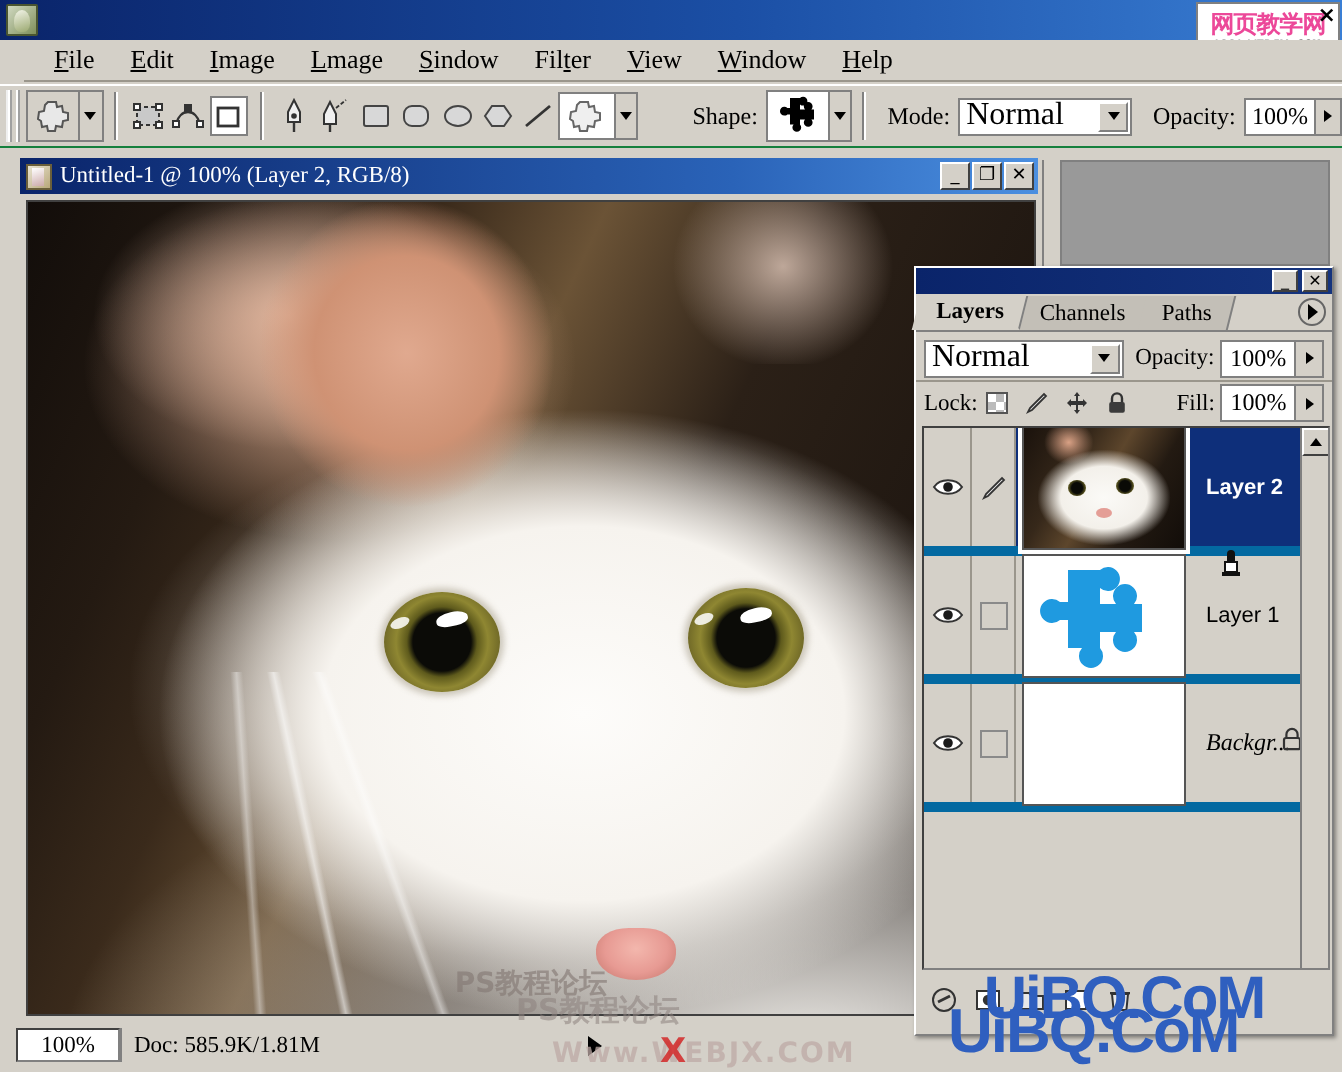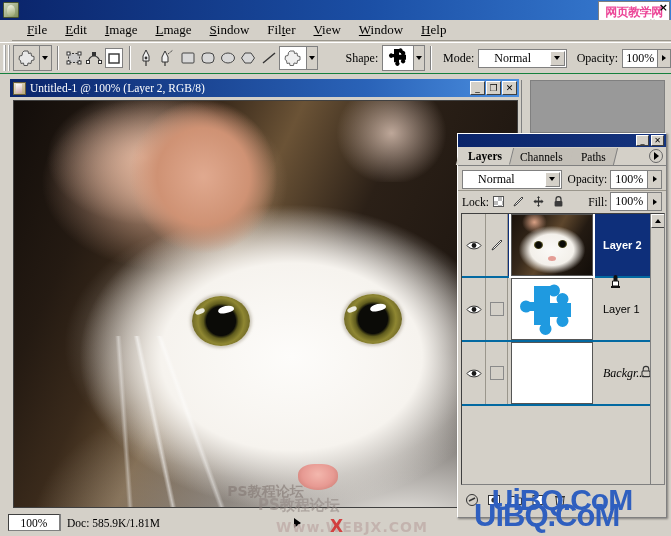--- a/index.html
+++ b/index.html
@@ -164,22 +164,22 @@
     background: #d4d0c8;
     border: 1px solid #808080;
     display: flex; align-items: center; justify-content: center;
   }
   .combo {
     height: 19px;
     background: #ffffff;
     border: 1px solid #808080;
     display: flex; align-items: center;
     font-family: "Liberation Serif", serif;
-    font-size: 12px; color: #000;
-    padding-left: 15px;
+    font-size: 16px; color: #000;
+    padding-left: 3px;
     position: relative;
   }
   .combo .arrow-box {
     position: absolute; right: 1px; top: 1px;
     width: 15px; height: 15px;
     background: #d4d0c8;
     border: 1px solid #808080;
     border-top-color: #fff; border-left-color: #fff;
     display: flex; align-items: center; justify-content: center;
   }
@@ -467,21 +467,21 @@
     width: 204px; height: 272px;
     background: #d4d0c8;
     border: 1px solid #808080;
     border-top-color: #404040; border-left-color: #404040;
     overflow: hidden;
   }
   .layer-row {
     position: relative;
     height: 64px;
     display: flex; align-items: center;
-    border-bottom: 2px solid #0369a1;
+    border-bottom: 5px solid #0369a1;
   }
   .layer-row.selected { background: #0e2f7a; }
   .eye-col {
     width: 24px; height: 100%;
     border-right: 1px solid #9a968c;
     display: flex; align-items: center; justify-content: center;
     background: #d4d0c8;
   }
   .link-col {
     width: 22px; height: 100%;

